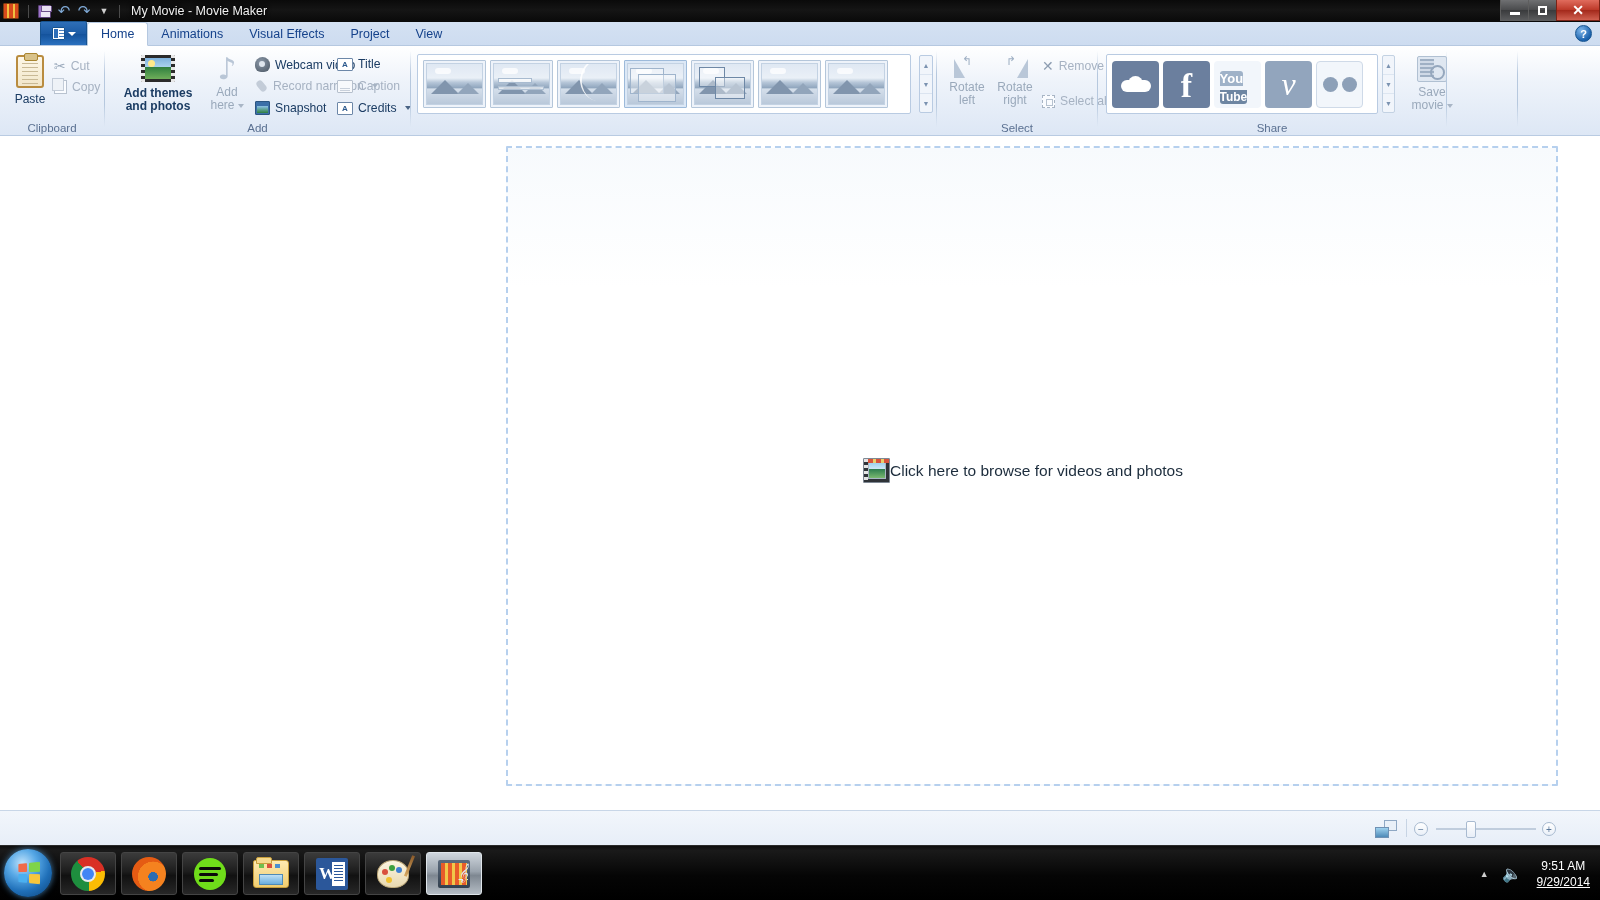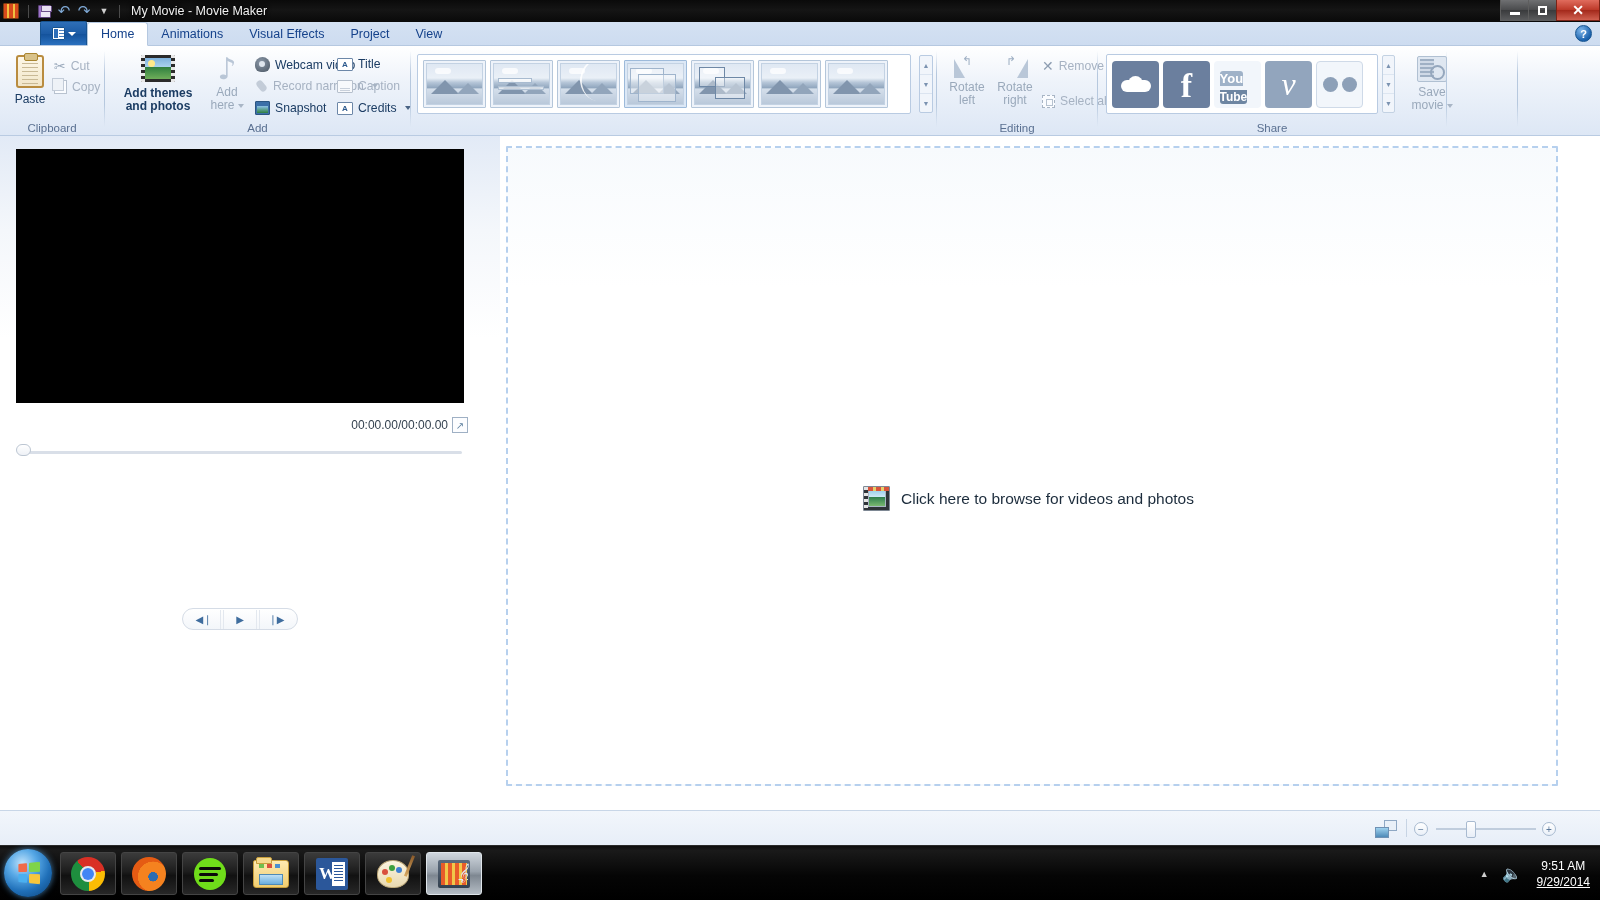--- a/index.html
+++ b/index.html
@@ -353,21 +353,21 @@
   .tbtn:first-child { border-left: none; }
   .tbtn:last-child { border-right: none; }
 
   
   .storyboard {
     position: absolute; left: 506px; top: 146px; width: 1052px; height: 640px;
     border: 2px dashed #b6d0ee; border-radius: 1px;
     background: linear-gradient(to bottom, #f7fafd 0%, #ffffff 22%, #ffffff 100%);
   }
   .sb-prompt {
-    position: absolute; left: 355px; top: 310px; display: flex; align-items: center; gap: 11px; cursor: default; margin-top: 28px;
+    position: absolute; left: 355px; top: 310px; display: flex; align-items: center; cursor: default;
   }
   .ico-browse {
     width: 27px; height: 25px; background: #2f3338; border-radius: 1px; position: relative; overflow: hidden;
     border: 1px solid #7e8894;
   }
   .ico-browse .pic2 {
     position: absolute; left: 4px; top: 3px; right: 3px; bottom: 3px;
     background: linear-gradient(to bottom,#9ed1ee 0%,#cfe8f6 40%,#2f7f4f 42%,#7ab870 100%);
     border: 1px solid #a8b6c4;
   }
@@ -681,21 +681,21 @@
         <span>right</span>
       </div>
       <div class="sm-item disabled" style="left:105px; top:12px;">
         <span class="ico-x">✕</span>
         <span>Remove</span>
       </div>
       <div class="sm-item disabled" style="left:105px; top:48px;">
         <span class="ico-selall"></span>
         <span>Select all</span>
       </div>
-      <div class="rgroup-label">Editing</div>
+      <div class="rgroup-label">Select</div>
     </div>
     <div class="rgroup-sep" style="left:1097px;"></div>
 
     <div class="rgroup" style="left:1098px; width:348px;">
       <div class="share-box">
         <div class="tile onedrive">
             <span class="cloud-ico"></span>
           </div>
         <div class="tile facebook">
             <span class="fb-ico">f</span>
@@ -729,40 +729,20 @@
           <span class="dropcaret dis"></span>
         </span>
       </div>
       <div class="rgroup-label">Share</div>
     </div>
     <div class="rgroup-sep" style="left:1446px;"></div>
 
     <div class="rgroup-sep" style="left:1517px;"></div>
   </div>
 
-  <div class="preview-pane">
-    <div class="video-screen"></div>
-    <div class="timecode">00:00.00/00:00.00</div>
-    <div class="fullscreen-btn">
-      <span>↗</span>
-    </div>
-    <div class="seekbar"></div>
-    <div class="seek-thumb"></div>
-    <div class="transport">
-      <div class="tbtn">
-        <span>◀❘</span>
-      </div>
-      <div class="tbtn">
-        <span>▶</span>
-      </div>
-      <div class="tbtn">
-        <span>❘▶</span>
-      </div>
-    </div>
-  </div>
 
   <div class="storyboard">
     <div class="sb-prompt">
       <span class="ico-browse">
         <span class="pic2"></span>
           <span class="perf2"></span>
           <span class="topstrip"></span>
       </span>
       <span class="sb-prompt-text">Click here to browse for videos and photos</span>
     </div>

